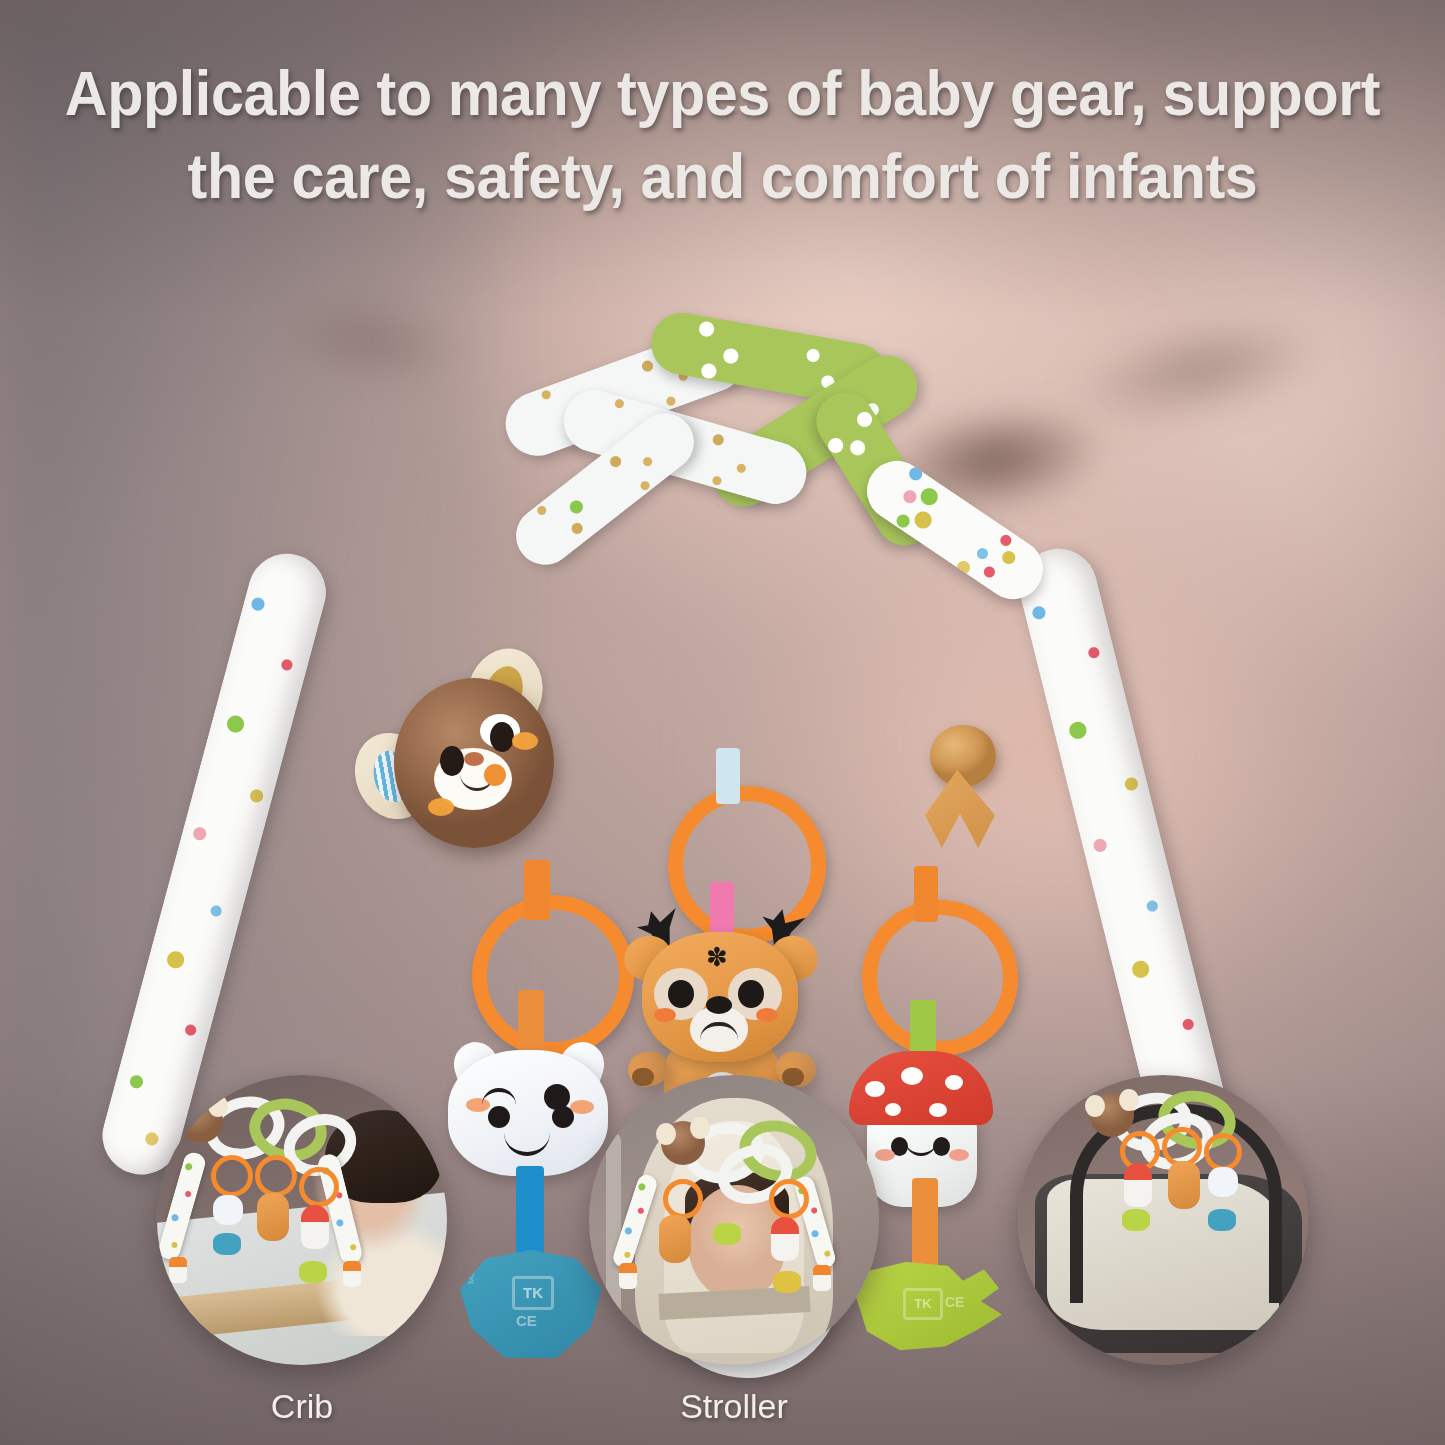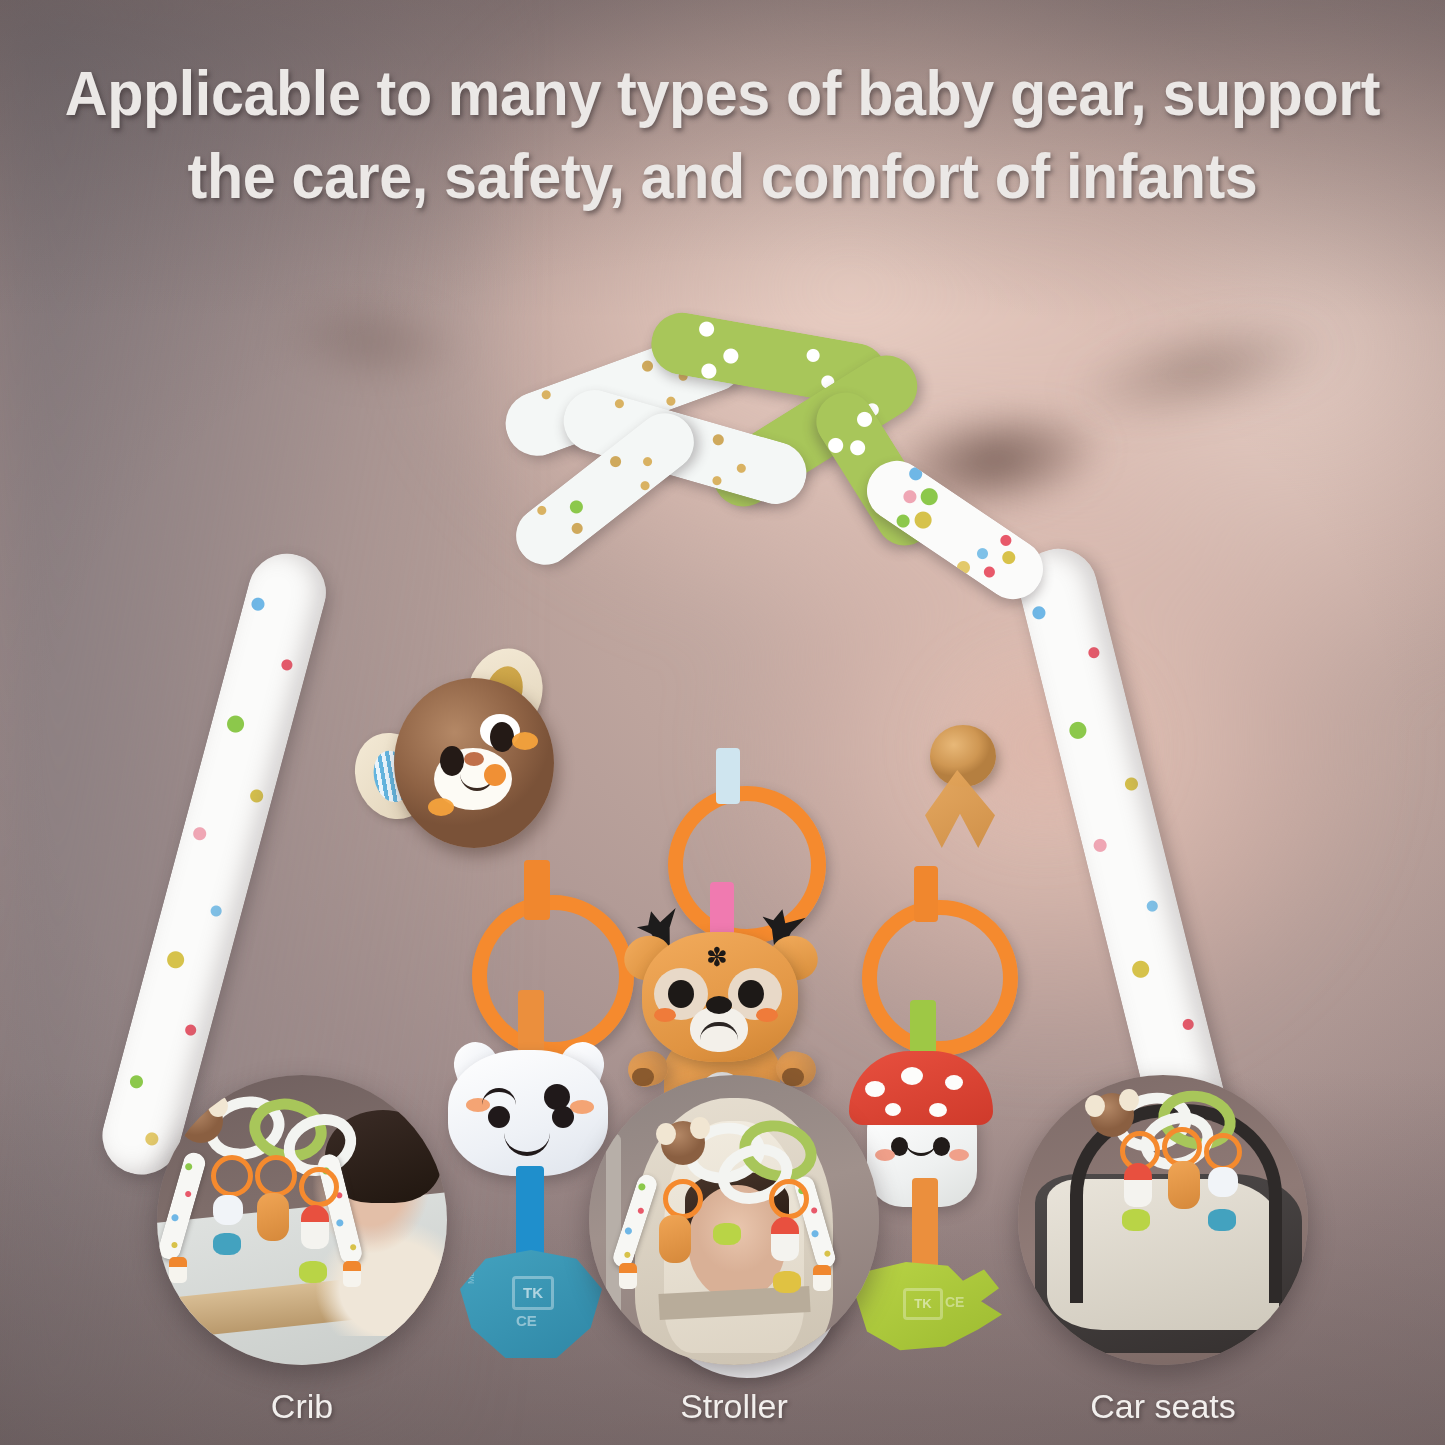--- a/index.html
+++ b/index.html
@@ -551,17 +551,16 @@
           <div class="mini-ring" style="left:102px;top:56px;width:30px;height:30px;"></div>
           <div class="mini-ring" style="left:144px;top:52px;width:30px;height:30px;"></div>
           <div class="mini-ring" style="left:186px;top:58px;width:28px;height:28px;"></div>
           <div class="mini-mush" style="left:106px;top:88px;"></div>
           <div class="mini-deer" style="left:150px;top:86px;"></div>
           <div class="mini-cat" style="left:190px;top:92px;"></div>
           <div class="mini-teeth" style="left:104px;top:134px;background:#b9d446;"></div>
           <div class="mini-teeth" style="left:190px;top:134px;background:#43a2bf;"></div>
         </div>
       </div>
-      <div class="use-label">Car seats</div>
     </div>
 
   </div>
 </div>
 
 </body></html>

